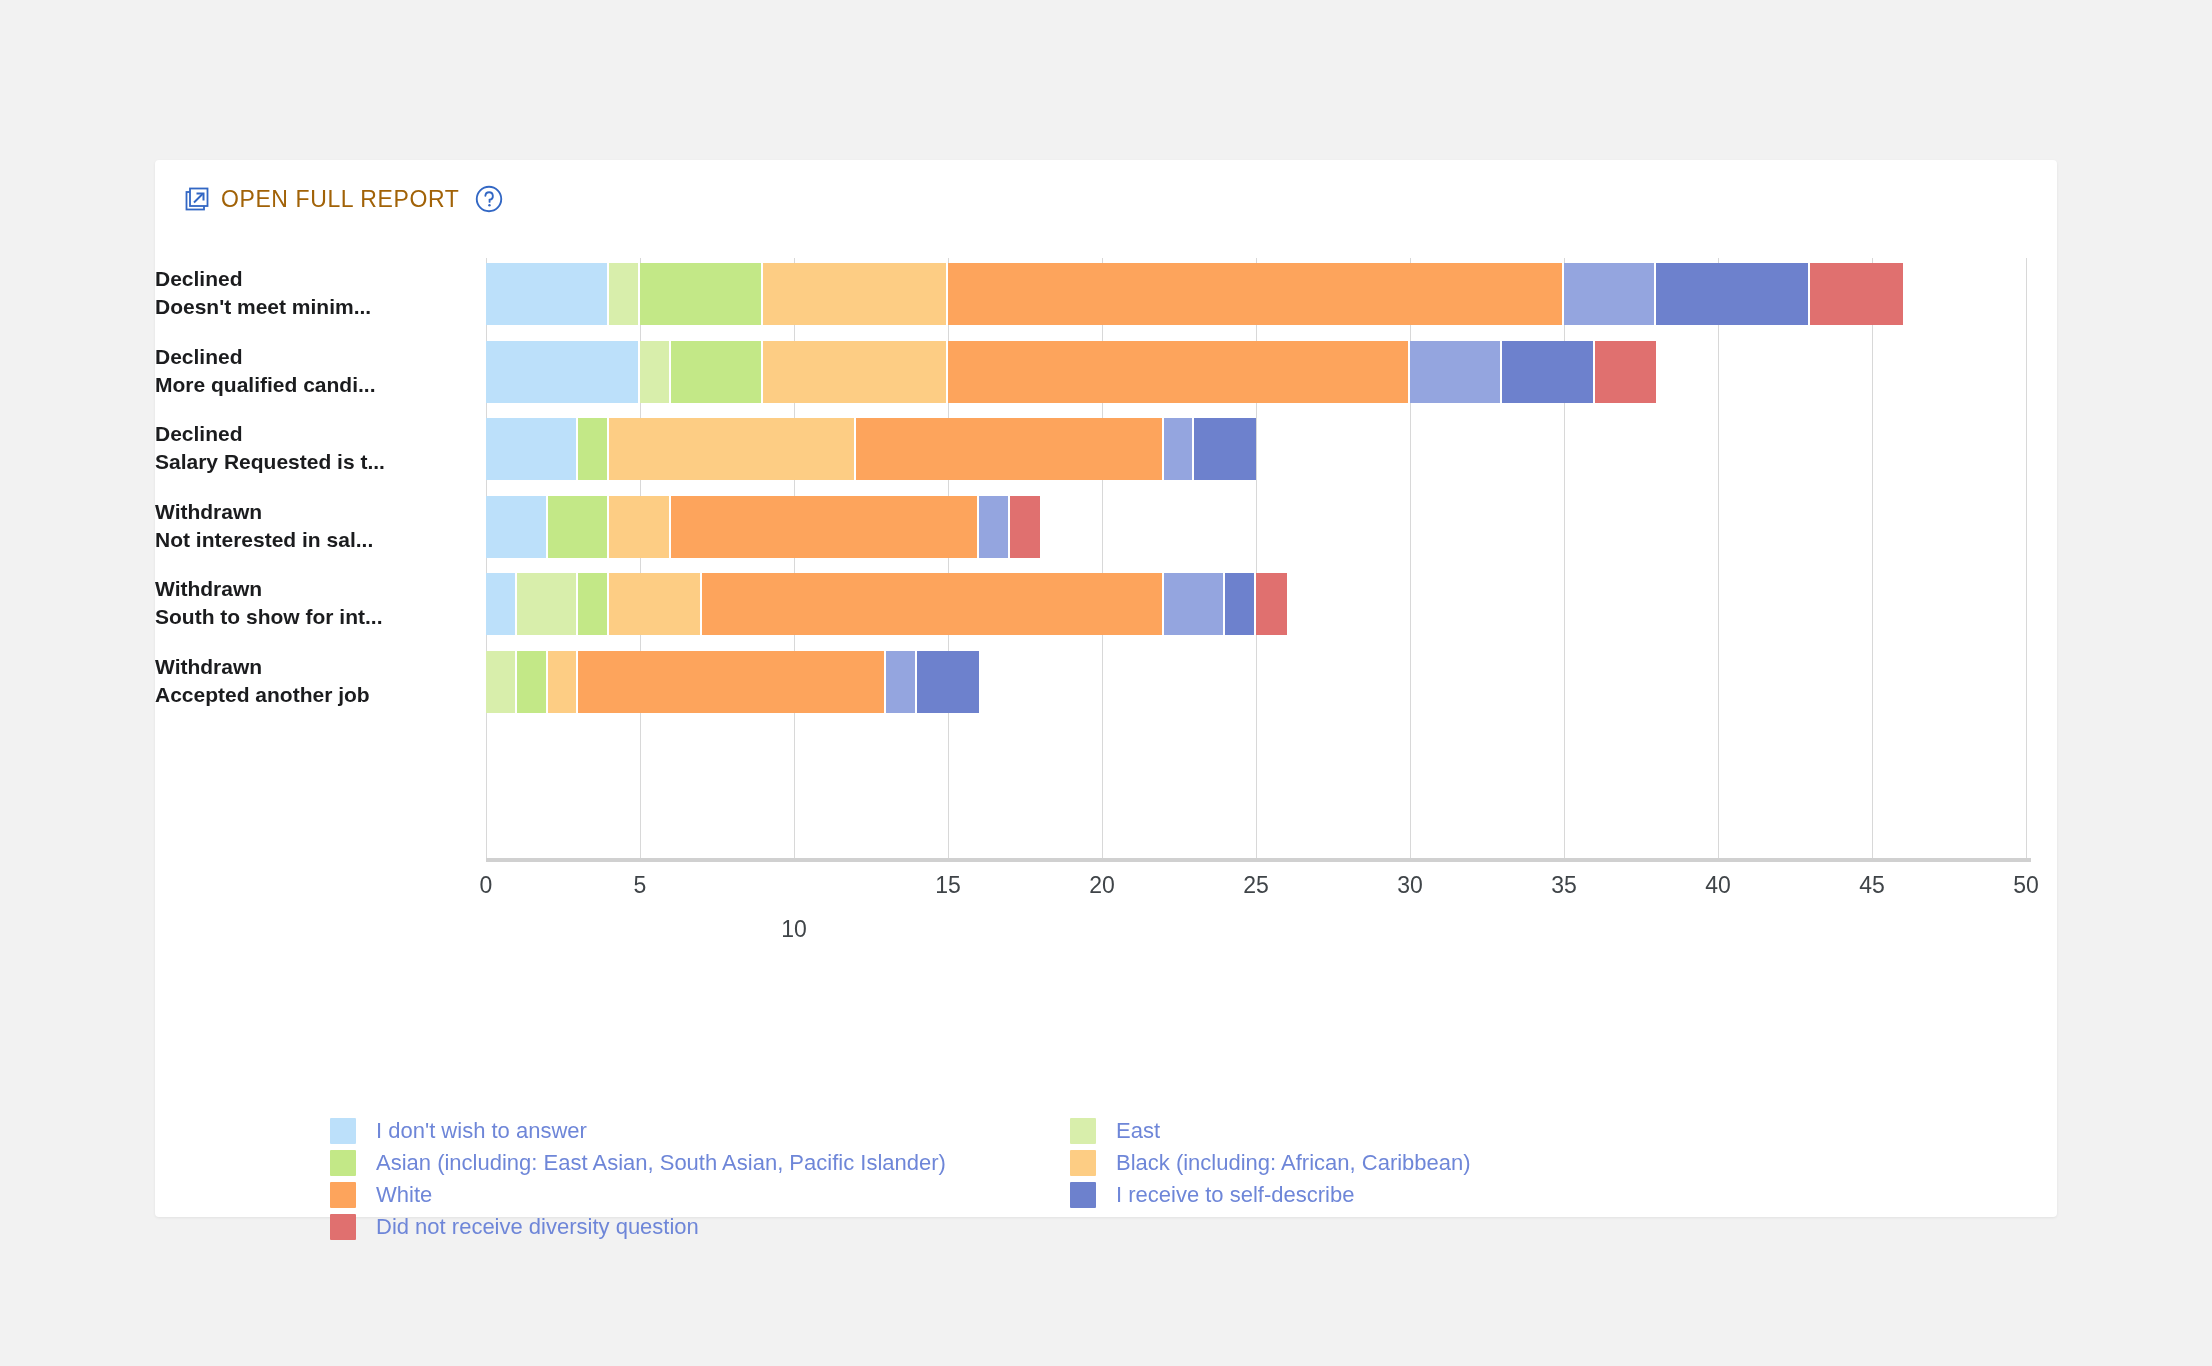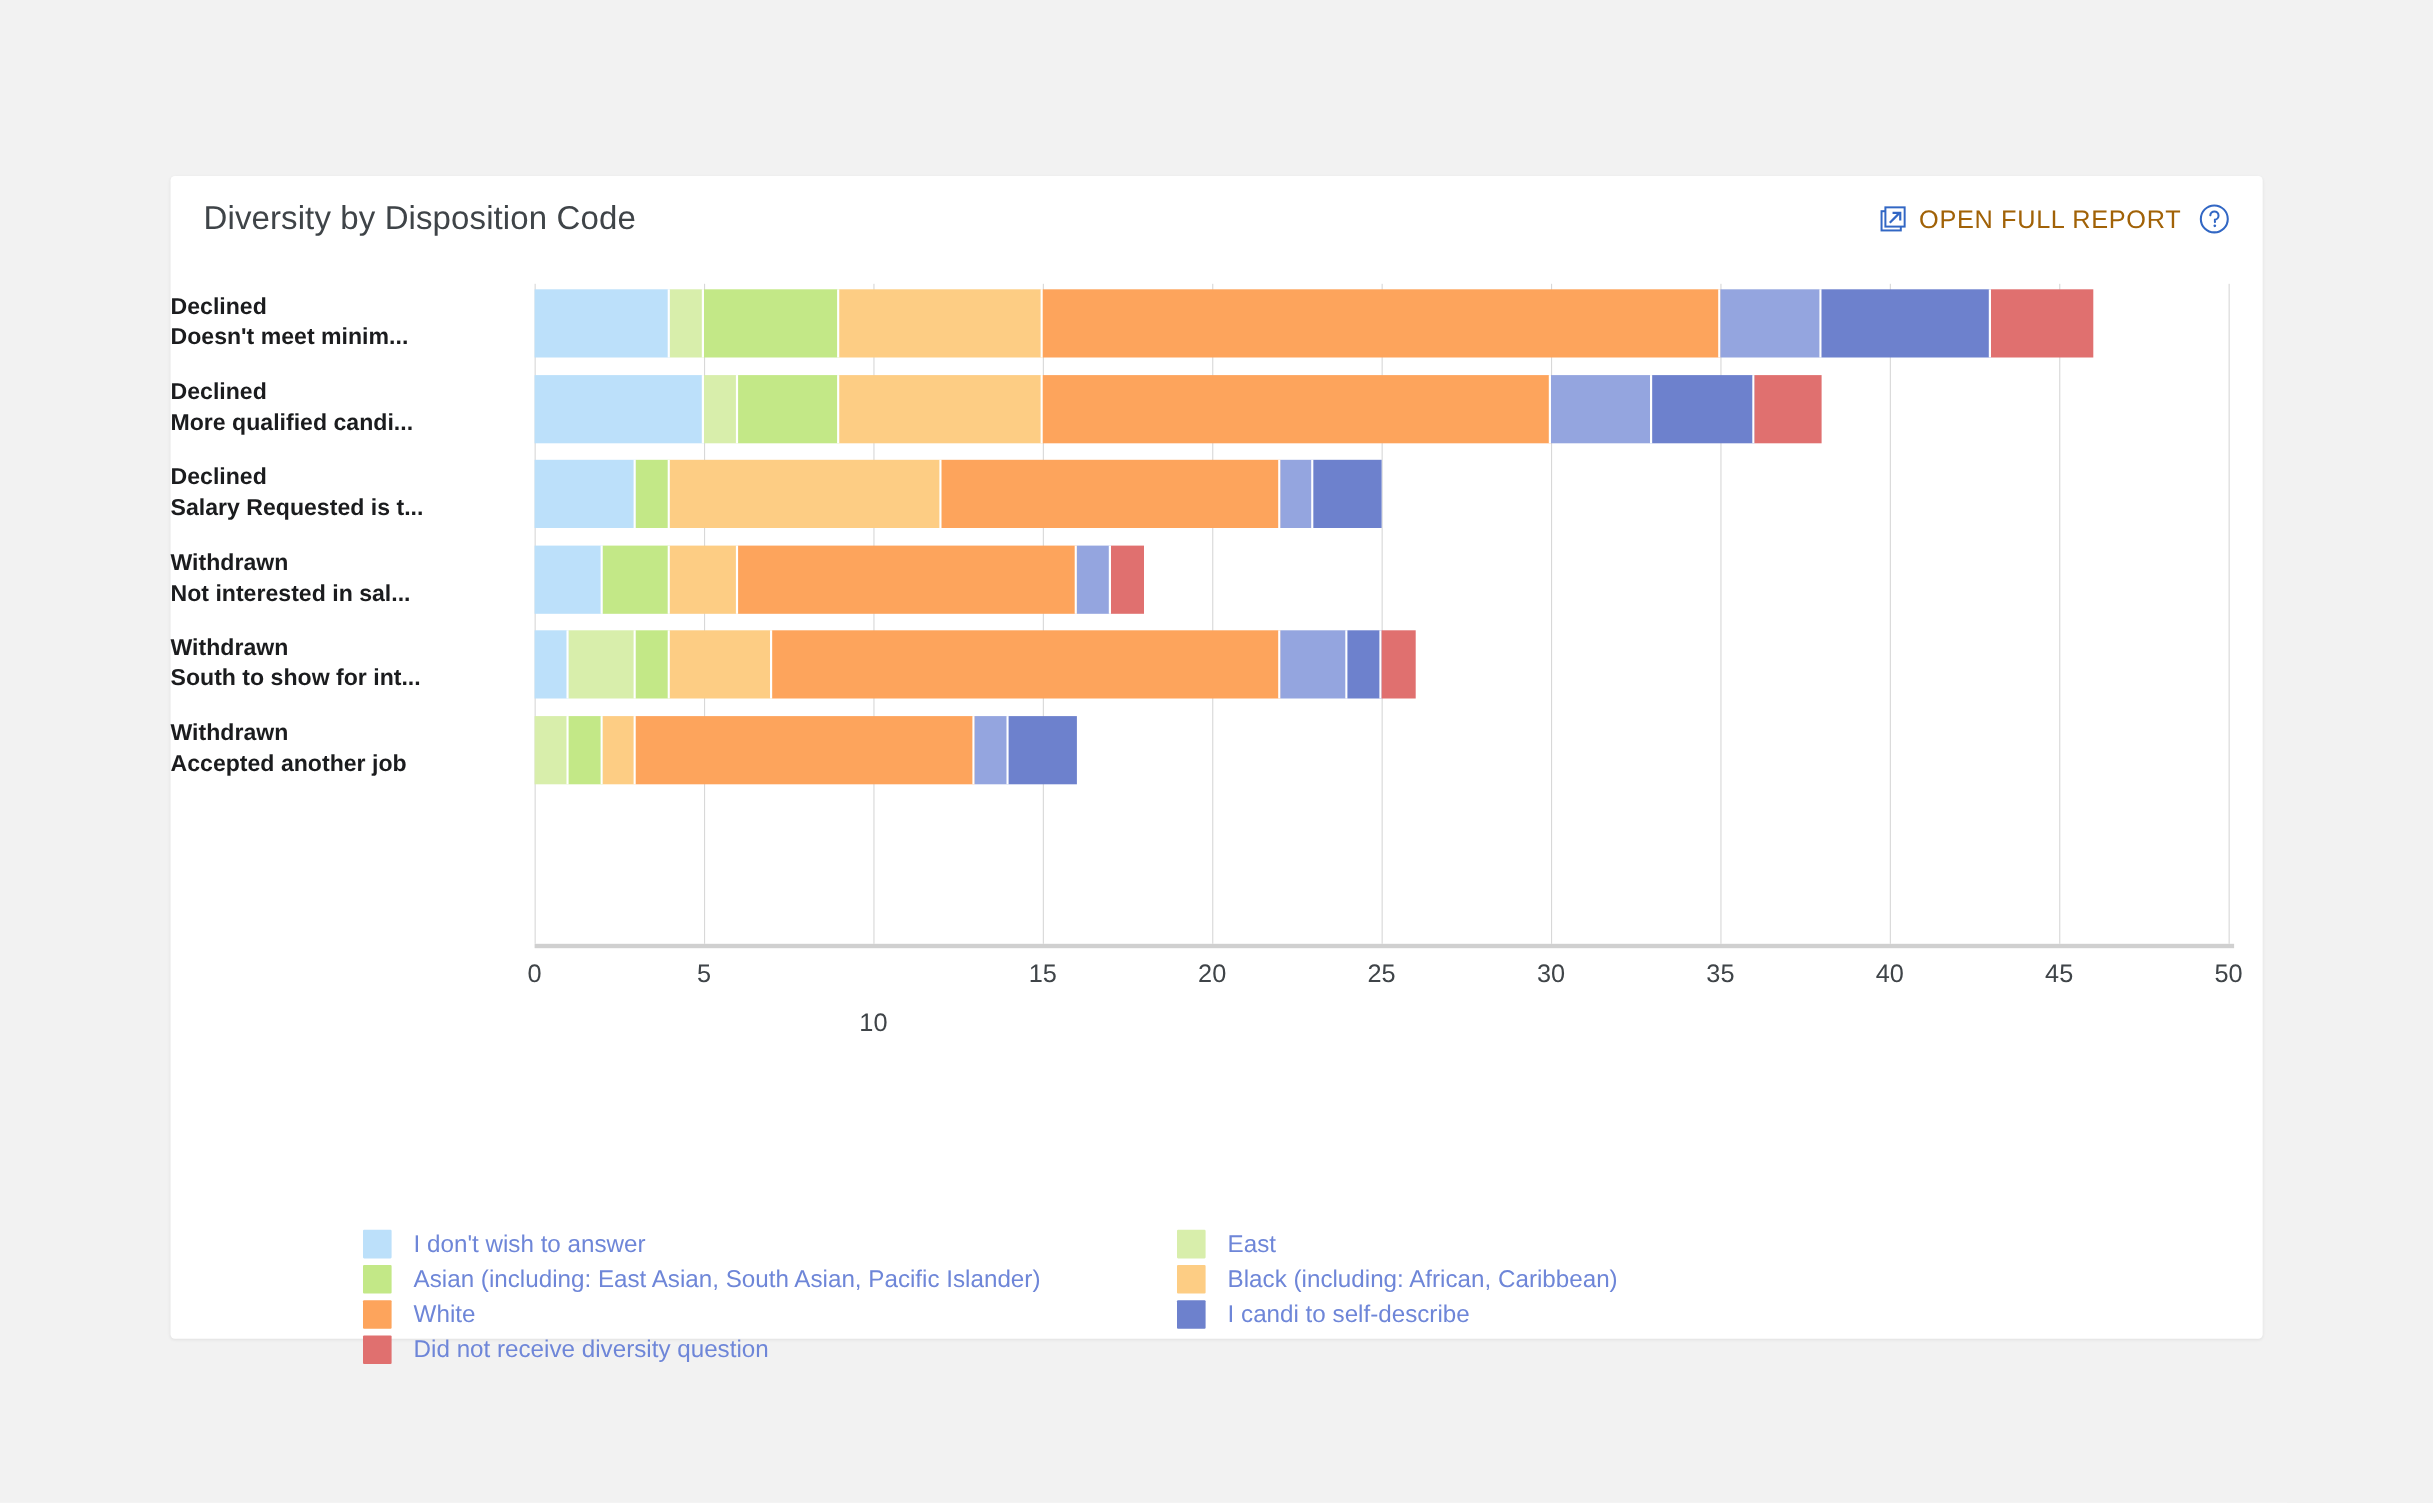--- a/index.html
+++ b/index.html
@@ -113,21 +113,20 @@
   .legend-swatch { width: 26px; height: 26px; flex: 0 0 26px; border-radius: 1px; }
   .legend-text { font-size: 22px; color: #6e86d8; white-space: nowrap; }
 </style>
 </head>
 <body>
 
 <div class="page">
   <div class="card">
 
     <div class="card-header">
-      <div class="card-title">Diversity by Disposition Code</div>
       <div class="header-actions">
         <a class="open-report-link">
           <span class="ext-icon-wrap">
             <svg class="ext-icon" viewBox="0 0 24 24" fill="none" stroke="#3267c4" stroke-width="1.8">
               <rect x="1.5" y="5" width="17.5" height="17.5"></rect>
               <rect x="5" y="1.5" width="17.5" height="17.5" fill="#ffffff"></rect>
               <path d="M9 15.5 L17.5 7" stroke-width="2"></path>
               <path d="M11.5 6.5 L18.5 6.5 L18.5 13.5" stroke-width="2" fill="none"></path>
             </svg>
           </span>
@@ -273,21 +272,21 @@
         <div class="legend-item">
           <span class="legend-swatch" style="background: rgb(253, 205, 132);"></span>
           <span class="legend-text">Black (including: African, Caribbean)</span>
         </div>
         <div class="legend-item">
           <span class="legend-swatch" style="background: rgb(253, 164, 92);"></span>
           <span class="legend-text">White</span>
         </div>
         <div class="legend-item">
           <span class="legend-swatch" style="background: rgb(109, 129, 205);"></span>
-          <span class="legend-text">I candi to self-describe</span>
+          <span class="legend-text">I receive to self-describe</span>
         </div>
         <div class="legend-item">
           <span class="legend-swatch" style="background: rgb(224, 112, 111);"></span>
           <span class="legend-text">Did not receive diversity question</span>
         </div>
       </div>
   </div>
 </div>
 
 </body></html>

